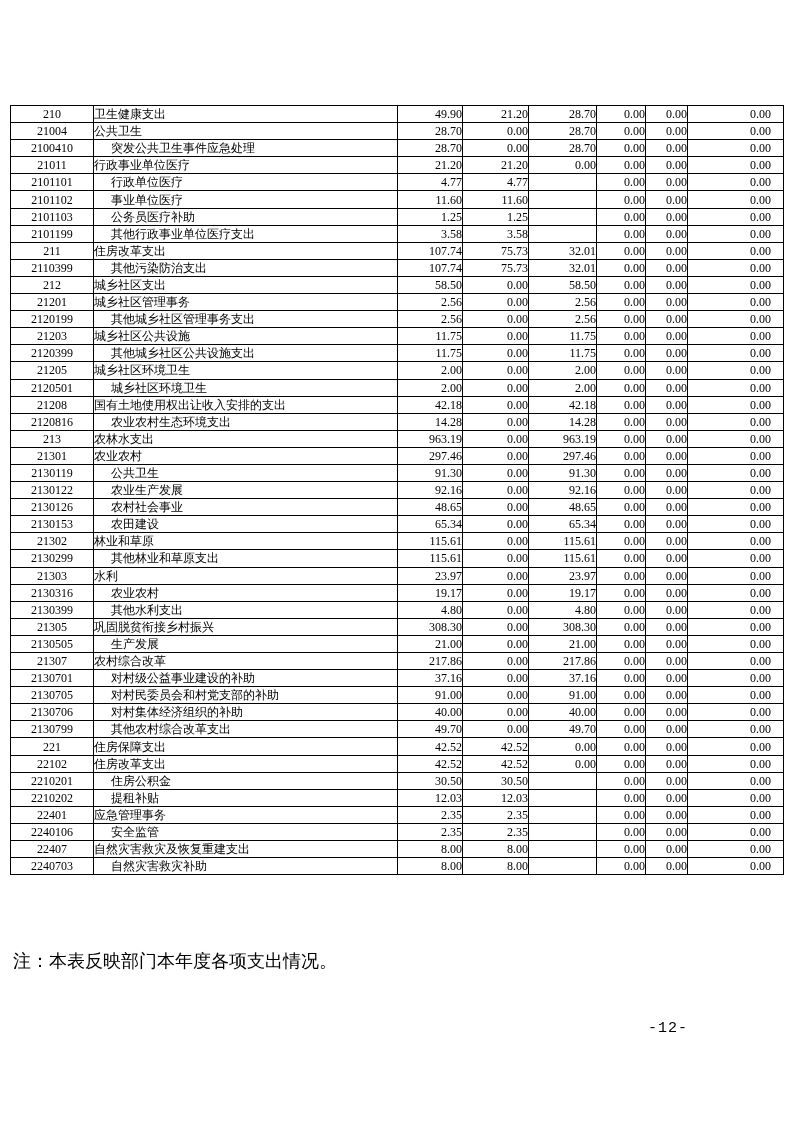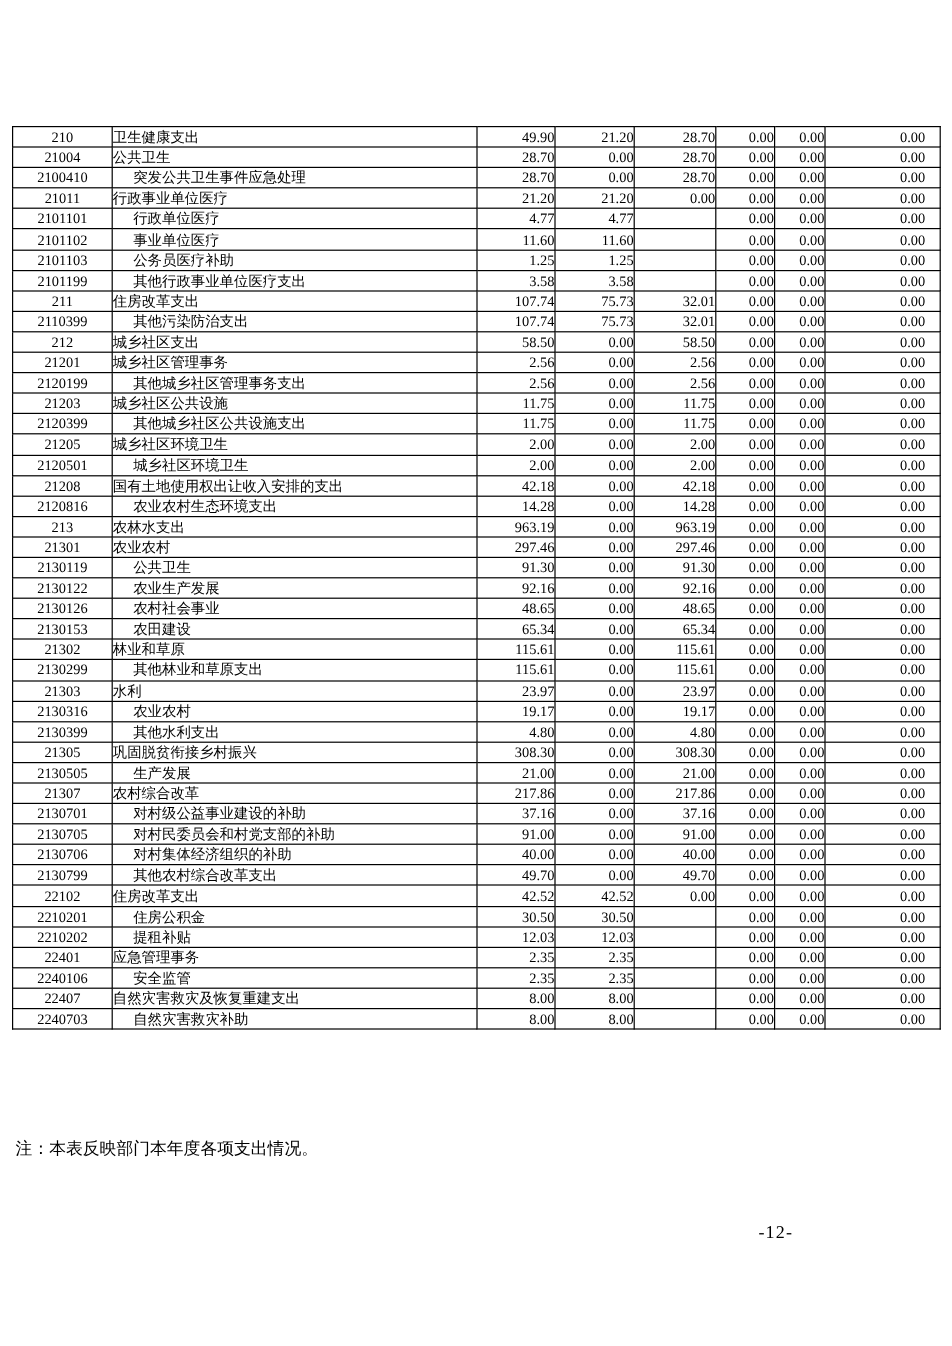--- a/index.html
+++ b/index.html
@@ -31,28 +31,29 @@
   }
   td.code { padding-left: 3px; text-align: center; font-family: "Liberation Serif", "DejaVu Serif", serif; }
   td.name { padding-left: 3px; text-align: left; }
   td.name.ind { padding-left: 17px; }
   td.num  { text-align: right; padding-right: 5px; }
   td.num.last { padding-right: 12px; }
   .note {
     position: absolute;
     left: 13px;
     top: 949px;
-    font-size: 14px;
+    font-size: 18px;
   }
   .pageno {
     position: absolute;
-    left: 632px;
+    left: 648px;
     top: 1020px;
     font-size: 15px;
     letter-spacing: 1px;
+    font-family: Liberation Mono, monospace;
   }
 </style>
 </head>
 <body>
 
 <div class="page">
 
   <table class="budget">
     <colgroup>
       <col style="width:83px">
@@ -429,20 +430,30 @@
           <td class="code">2130799</td>
           <td class="name ind">其他农村综合改革支出</td>
           <td class="num">49.70</td>
           <td class="num">0.00</td>
           <td class="num">49.70</td>
           <td class="num">0.00</td>
           <td class="num">0.00</td>
           <td class="num last">0.00</td>
         </tr>
         <tr>
+          <td class="code">221</td>
+          <td class="name">住房保障支出</td>
+          <td class="num">42.52</td>
+          <td class="num">42.52</td>
+          <td class="num">0.00</td>
+          <td class="num">0.00</td>
+          <td class="num">0.00</td>
+          <td class="num last">0.00</td>
+        </tr>
+        <tr>
           <td class="code">22102</td>
           <td class="name">住房改革支出</td>
           <td class="num">42.52</td>
           <td class="num">42.52</td>
           <td class="num">0.00</td>
           <td class="num">0.00</td>
           <td class="num">0.00</td>
           <td class="num last">0.00</td>
         </tr>
         <tr>

